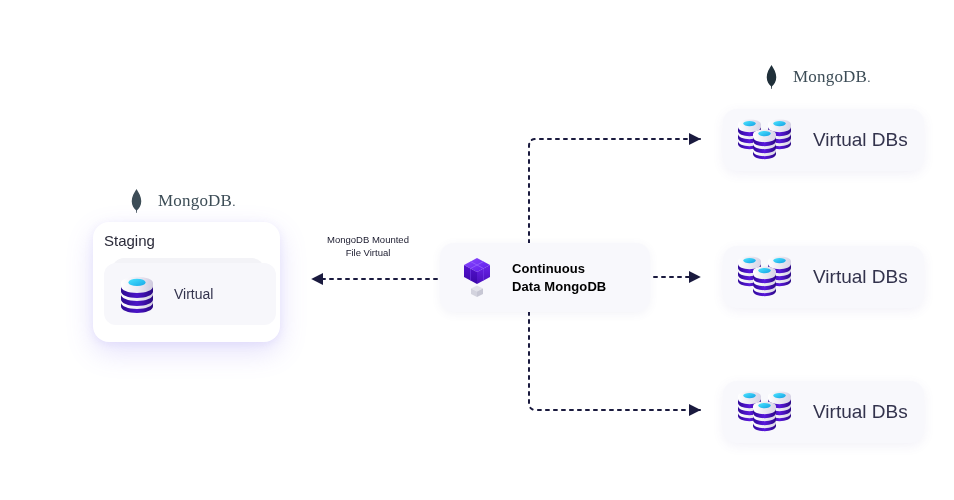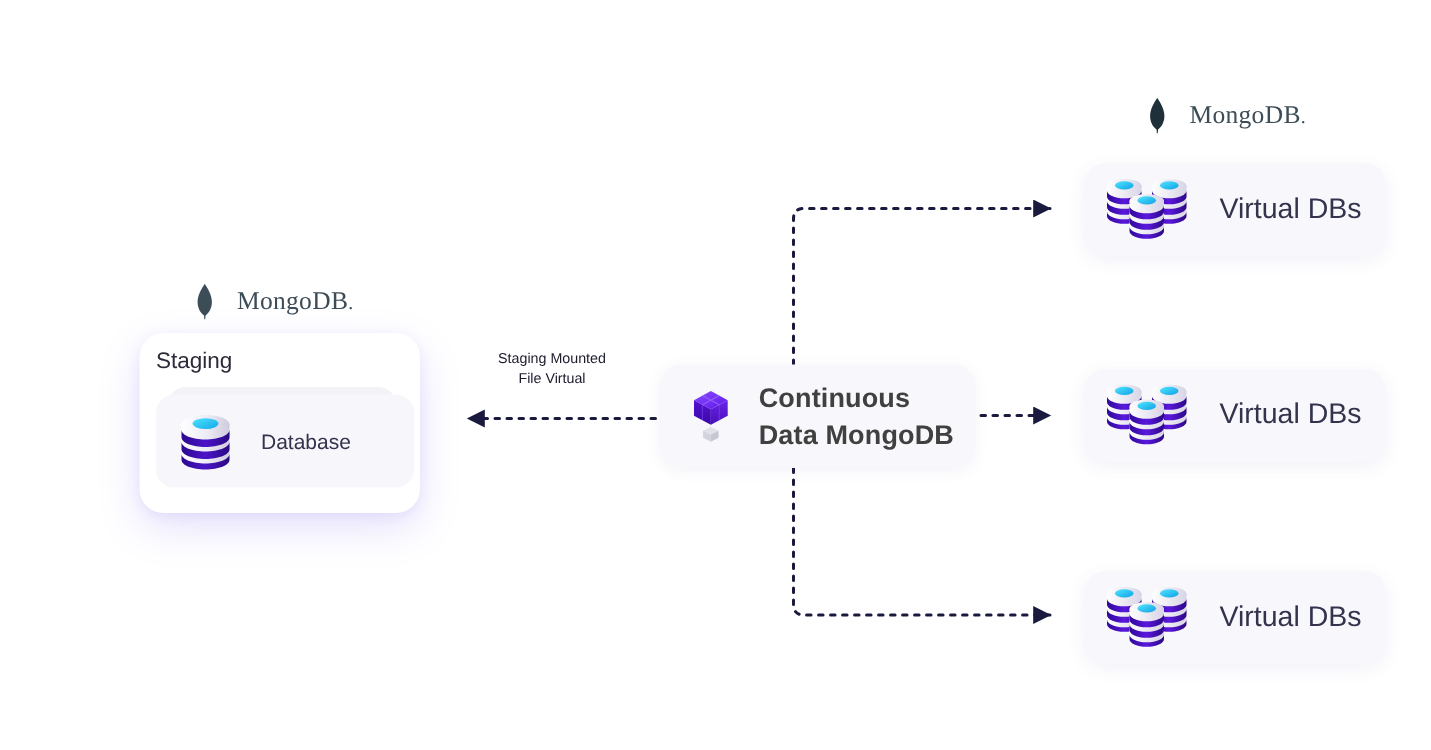--- a/index.html
+++ b/index.html
@@ -38,21 +38,21 @@
   .inner-label{
     font-size:14px;color:#33334d;white-space:nowrap;
   }
 
   .engine-card{
     position:absolute;background:#f8f8fc;border-radius:14px;
     display:flex;align-items:center;
     box-shadow:0 2px 10px rgba(90,80,160,0.07);
   }
   .engine-text{
-    font-size:18px;line-height:1.35;color:#404040;font-weight:700;
+    font-size:13px;line-height:1.35;color:#000000;font-weight:700;
     letter-spacing:.1px;white-space:nowrap;
   }
 
   .vdb-card{
     position:absolute;background:#f8f8fc;border-radius:14px;
     display:flex;align-items:center;
     box-shadow:0 3px 12px rgba(90,80,160,0.08);
   }
   .vdb-label{font-size:19px;color:#33334d;white-space:nowrap;}
 
@@ -120,25 +120,25 @@
 
       <path d="M7,12 L7,34 C7,37.6 14.2,40.5 23,40.5 C31.8,40.5 39,37.6 39,34 L39,12 Z" fill="url(#dbLight)"></path>
 
       <path d="M7,15.5 C7,19.1 14.2,22 23,22 C31.8,22 39,19.1 39,15.5 L39,20.5 C39,24.1 31.8,27 23,27 C14.2,27 7,24.1 7,20.5 Z" fill="url(#dbBand)"></path>
       <path d="M7,23.5 C7,27.1 14.2,30 23,30 C31.8,30 39,27.1 39,23.5 L39,28.5 C39,32.1 31.8,35 23,35 C14.2,35 7,32.1 7,28.5 Z" fill="url(#dbBand)"></path>
       <path d="M7,31.5 C7,35.1 14.2,38 23,38 C31.8,38 39,35.1 39,31.5 L39,35.5 C39,39.1 31.8,42 23,42 C14.2,42 7,39.1 7,35.5 Z" fill="url(#dbBand)"></path>
 
       <ellipse cx="23" cy="12" rx="16" ry="6.3" fill="url(#dbLight)"></ellipse>
       <ellipse cx="23" cy="11.4" rx="8.6" ry="3.6" fill="url(#dbTop)"></ellipse>
     </svg>
-    <span class="inner-label" style="margin-left:14px;">Database</span>
+    <span class="inner-label" style="margin-left:14px;">Virtual</span>
   </div>
 
   <div class="edge-label" style="left:316px;top:234px;width:104px;">
-    <div>Staging Mounted</div>
+    <div>MongoDB Mounted</div>
     <div>File Virtual</div>
   </div>
 
   <div class="engine-card" style="left:440px;top:243px;width:182px;height:69px;padding:0 14px;">
     <svg class="icon" width="46" height="48" viewBox="0 0 46 48">
       <defs>
         <linearGradient id="cubeTop" x1="0" y1="0" x2="1" y2="1">
           <stop offset="0" stop-color="#8b4cff"></stop>
           <stop offset="1" stop-color="#5c16e8"></stop>
         </linearGradient>

